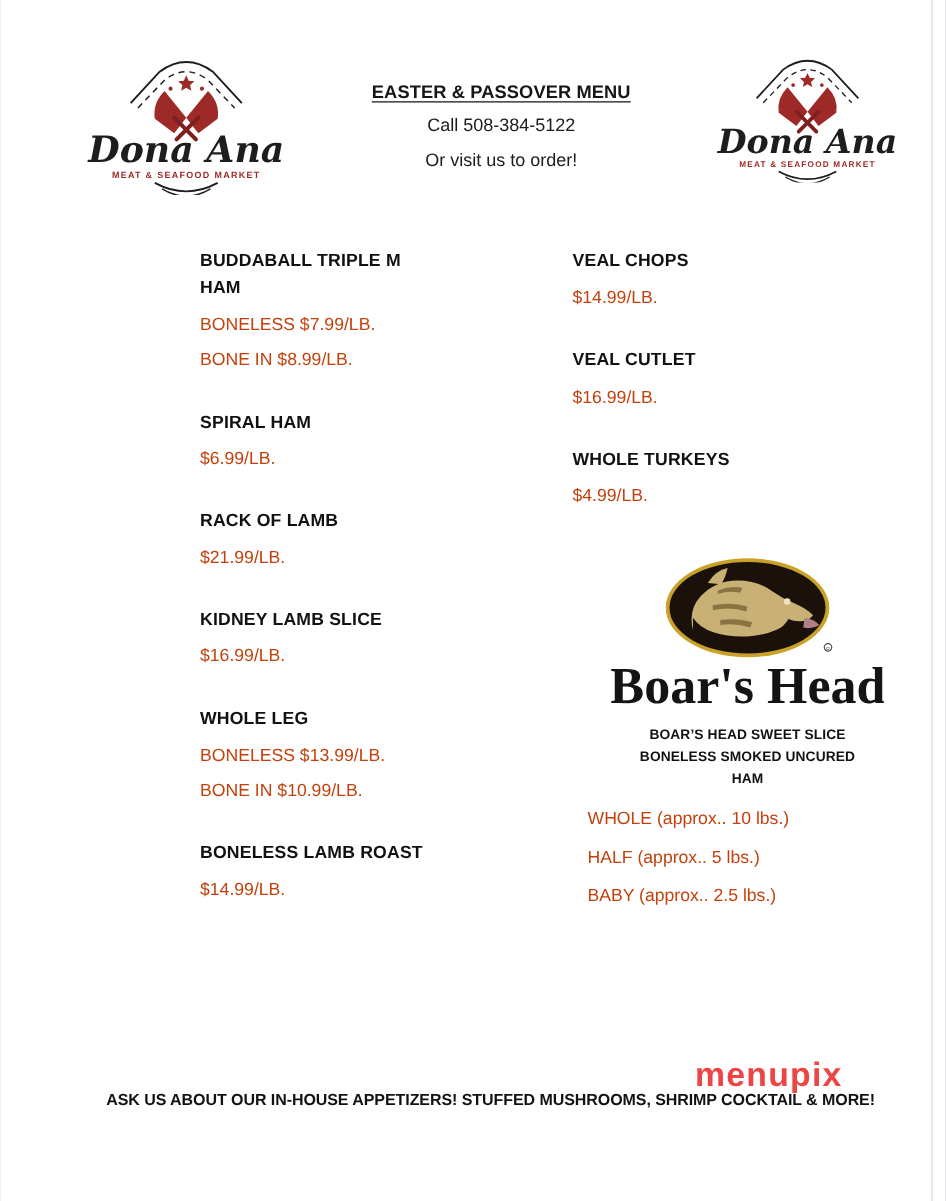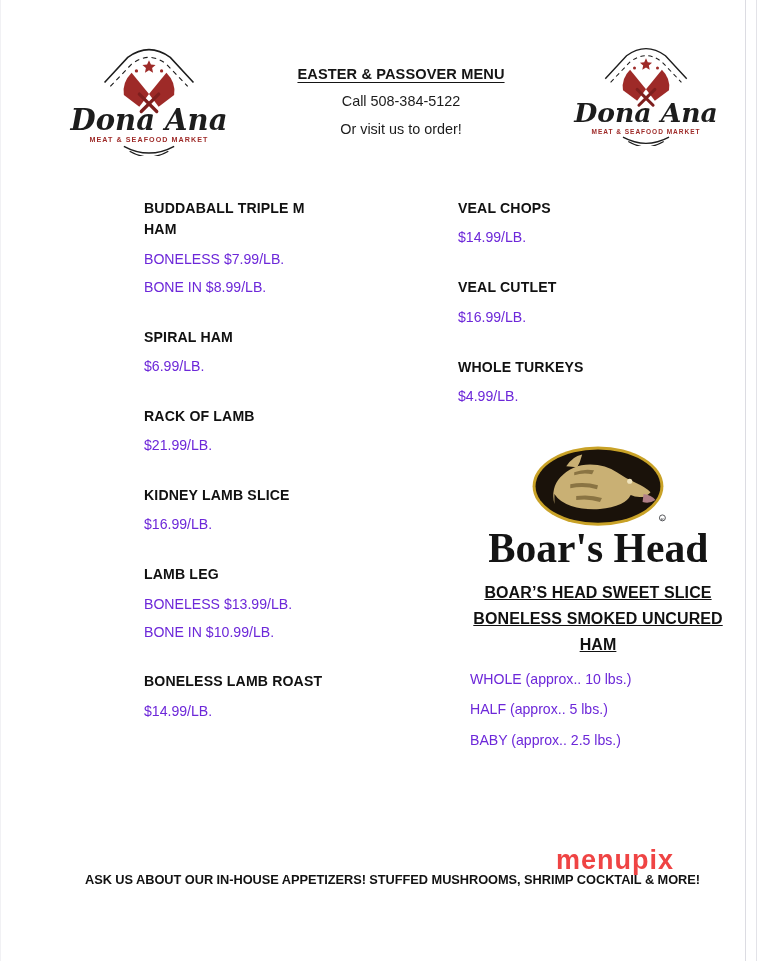--- a/index.html
+++ b/index.html
@@ -78,64 +78,63 @@
     margin: 0;
     margin-top: 9px;
     line-height: 1.3;
   }
 
   
   .col {
     position: absolute;
     top: 198px;
   }
-  .col-left  { left: 144px; width: 300px; }
+  .col-left  { left: 160px; width: 300px; }
   .col-right { left: 458px; width: 280px; }
 
   .item { margin-bottom: 28px; }
   .item:last-child { margin-bottom: 0; }
 
   .item-name {
     font-size: 14.1px;
     font-weight: bold;
     color: #111111;
     line-height: 1.52;
     margin: 0 0 8px 0;
     letter-spacing: 0.15px;
   }
   .item-name.wrap { max-width: 175px; }
 
   .item-price {
     font-size: 14.1px;
     font-weight: normal;
-    color: #6d28d9;
+    color: #c2410c;
     line-height: 1.55;
     margin: 0 0 6px 0;
   }
   .item-price:last-child { margin-bottom: 0; }
 
   
   .boars-block {
     margin-top: 34px;
     text-align: center;
   }
   .boars-logo {
     width: 218px;
     height: 128px;
     margin: 0 auto 10px auto;
     display: block;
   }
   .boars-heading {
-    font-size: 16px;
+    font-size: 11px;
     font-weight: bold;
     color: #111111;
     line-height: 1.62;
     margin: 0;
     letter-spacing: 0.1px;
-    text-decoration: underline;
   }
   .boars-sizes {
     margin-top: 11px;
     text-align: left;
     padding-left: 12px;
   }
   .boars-sizes .item-price { margin-bottom: 9px; }
 
   
   .footer {
@@ -249,21 +248,21 @@
       <p class="item-name">RACK OF LAMB</p>
       <p class="item-price">$21.99/LB.</p>
     </div>
 
     <div class="item">
       <p class="item-name">KIDNEY LAMB SLICE</p>
       <p class="item-price">$16.99/LB.</p>
     </div>
 
     <div class="item">
-      <p class="item-name">LAMB LEG</p>
+      <p class="item-name">WHOLE LEG</p>
       <p class="item-price">BONELESS $13.99/LB.</p>
       <p class="item-price">BONE IN $10.99/LB.</p>
     </div>
 
     <div class="item">
       <p class="item-name">BONELESS LAMB ROAST</p>
       <p class="item-price">$14.99/LB.</p>
     </div>
 
   </div>

